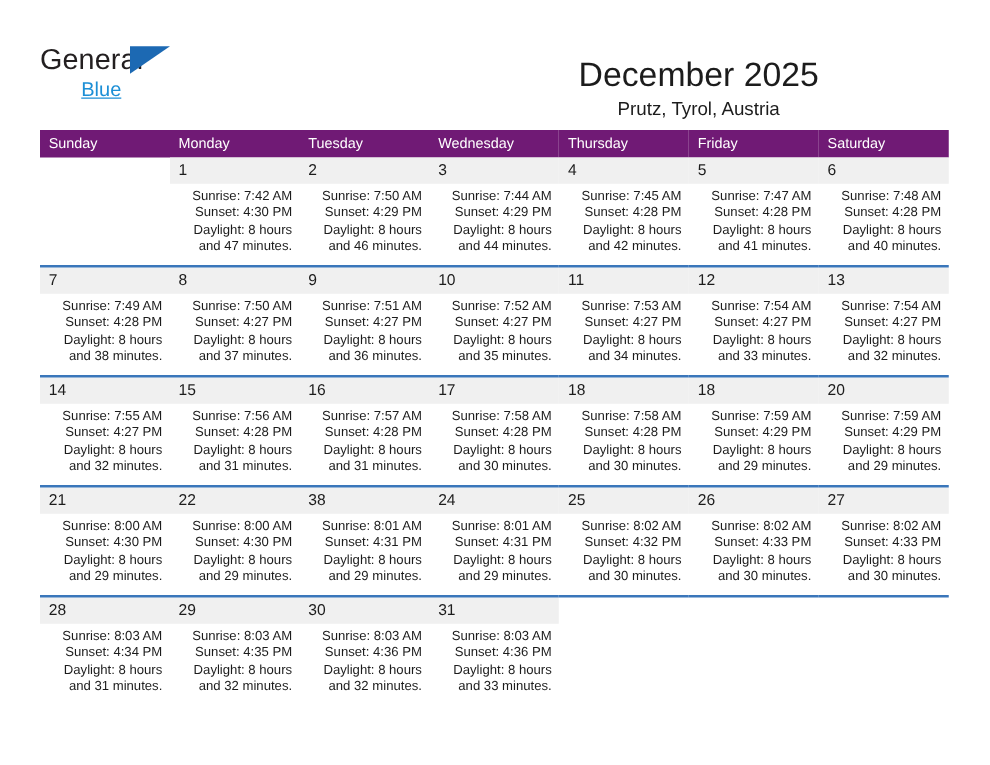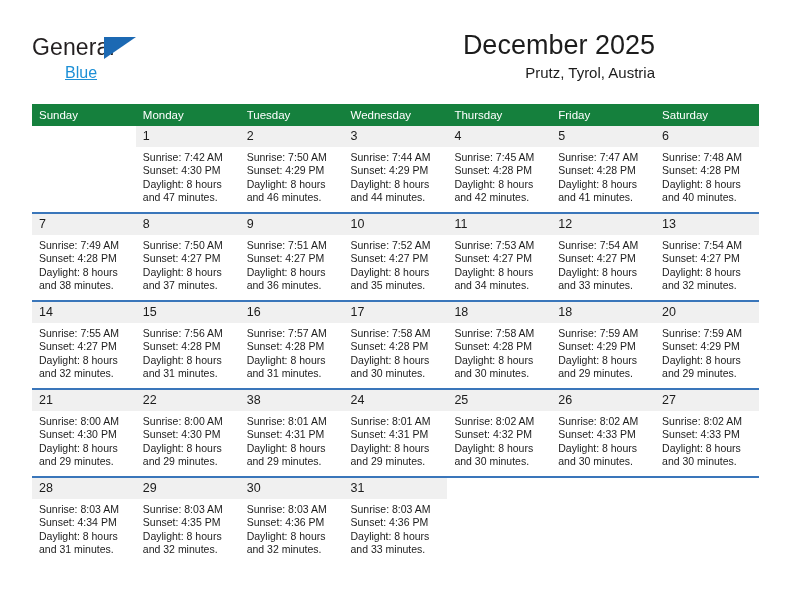--- a/index.html
+++ b/index.html
@@ -60,22 +60,22 @@
     top: 26px;
     font-size: 16px;
     color: #1c8fd6;
     line-height: 26px;
     text-decoration: underline;
   }
 
   .title-block {
     position: absolute;
     right: 0;
-    top: 0;
-    text-align: right;
+    top: 15px;
+    text-align: center;
   }
   .cal-title {
     font-size: 27px;
     color: #1c1c1c;
     line-height: 34px;
     white-space: nowrap;
   }
   .cal-subtitle {
     font-size: 15px;
     color: #1c1c1c;
@@ -86,21 +86,21 @@
   
   .calendar {
     position: absolute;
     left: 32px;
     top: 104px;
     width: 727px;
     border-collapse: collapse;
     table-layout: fixed;
   }
   .calendar th {
-    background: #15803d;
+    background: #701a75;
     color: #ffffff;
     font-weight: normal;
     font-size: 11.5px;
     text-align: left;
     padding: 5px 0 5px 7px;
     height: 11px;
     line-height: 12px;
     border: none;
   }
   .calendar td {
@@ -129,20 +129,21 @@
     box-sizing: border-box;
   }
   .cell.blank .daynum {
     background: transparent;
   }
   .info {
     padding: 4px 6px 0 7px;
     font-size: 10.5px;
     line-height: 13.4px;
     color: #1c1c1c;
+    text-align: right;
   }
   .info div {
     white-space: nowrap;
   }
 </style>
 </head>
 <body>
 
 <div class="page">
 

